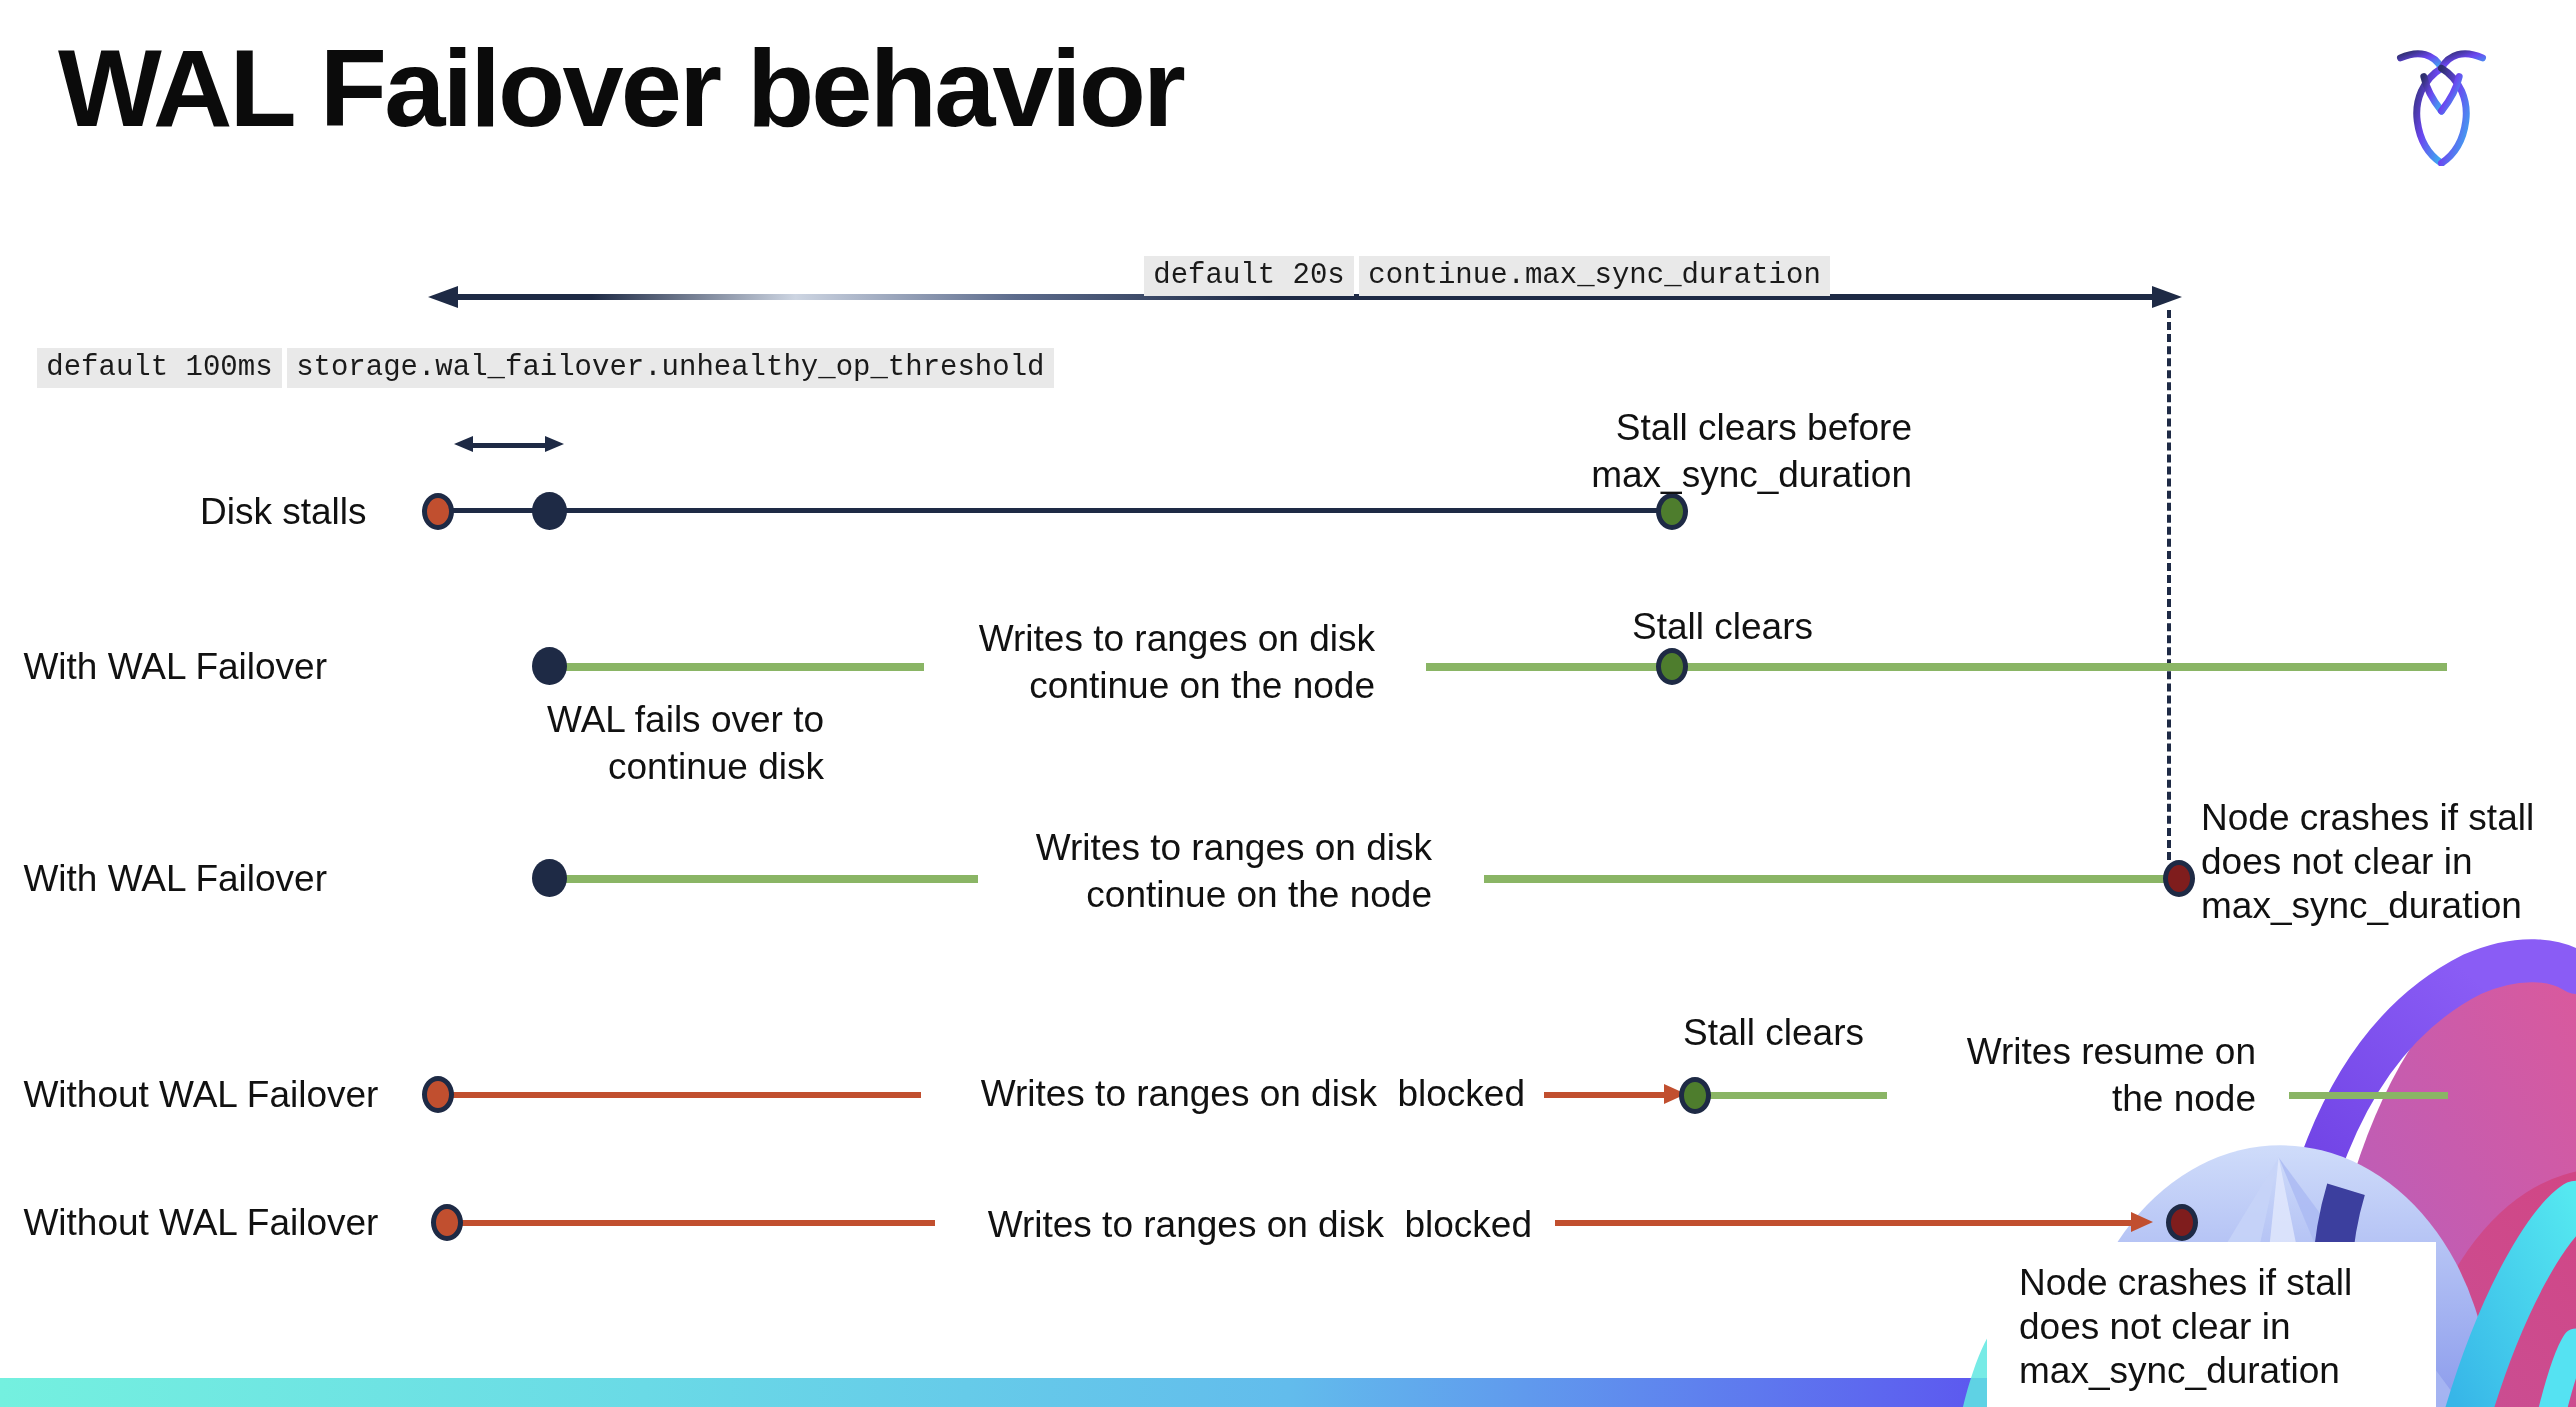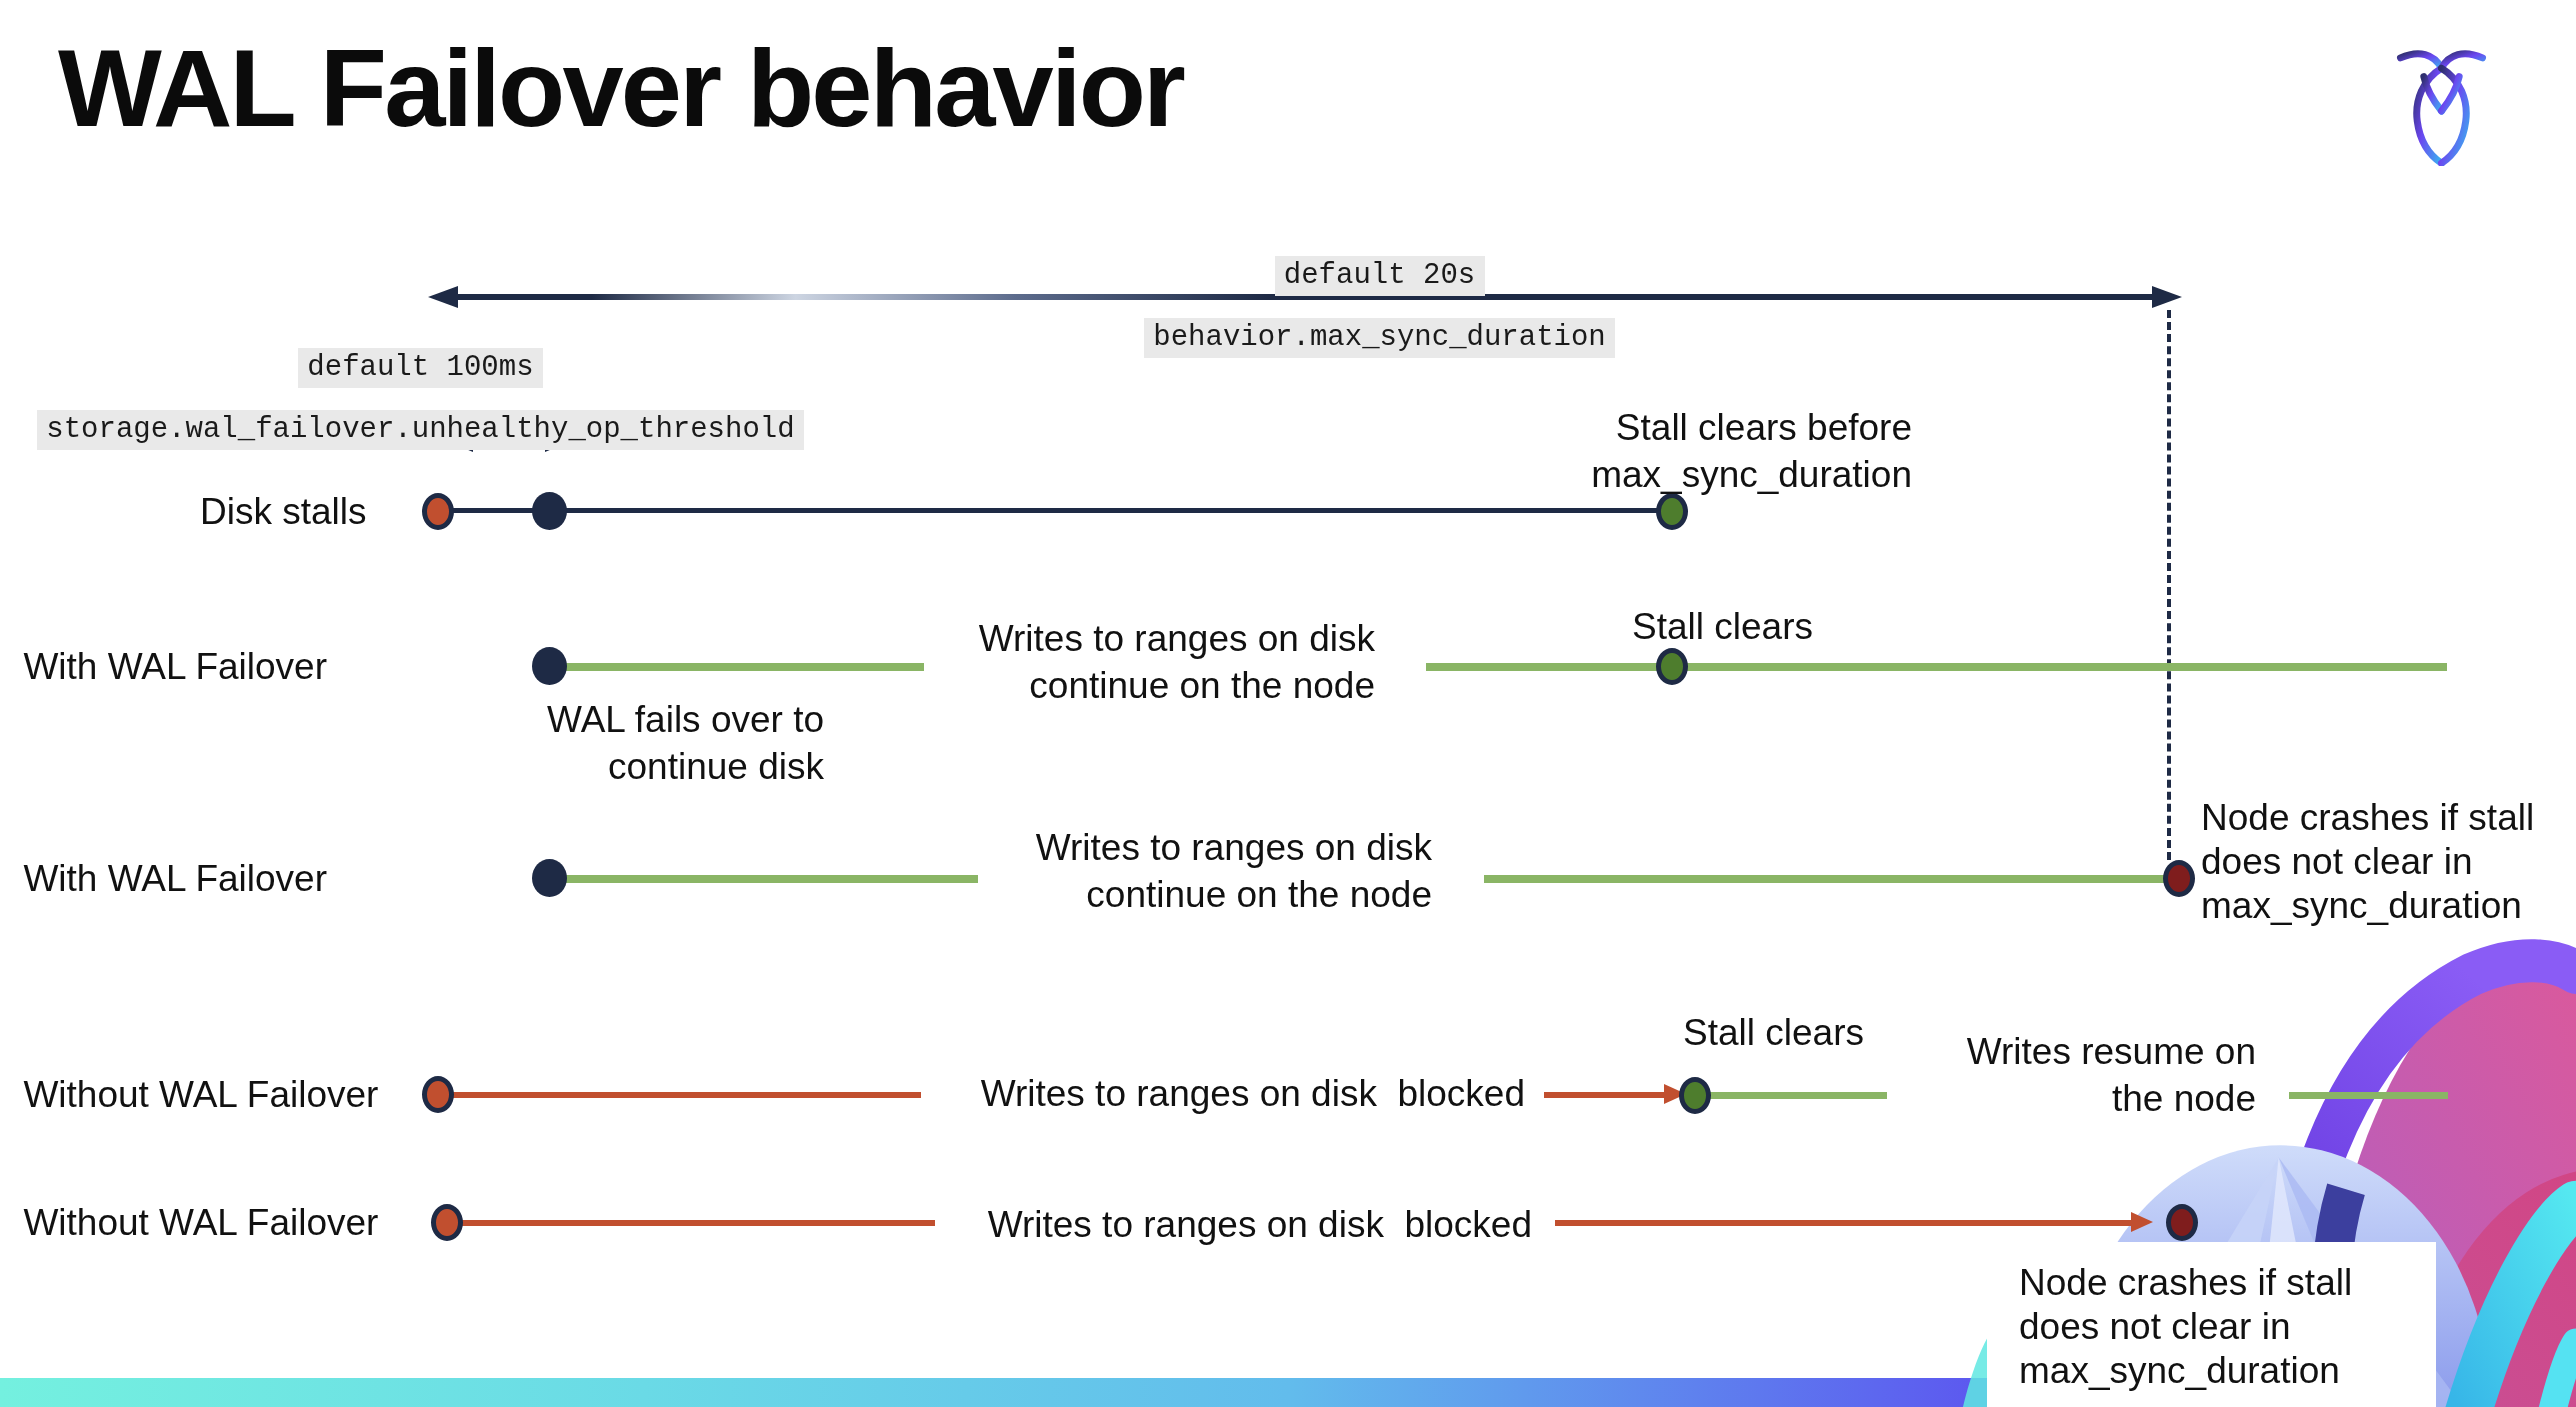--- a/index.html
+++ b/index.html
@@ -14,21 +14,21 @@
   *{margin:0;padding:0;box-sizing:border-box}
   html,body{background:#ffffff}
   .canvas{
     position:relative;width:2576px;height:1408px;background:#ffffff;overflow:hidden;
     font-family:"Liberation Sans", sans-serif;color:var(--ink);
   }
   .title{
     position:absolute;left:58px;top:24px;
     font-size:110px;font-weight:bold;letter-spacing:-2.8px;color:#0b0b0b;
   }
-  .code-block{position:absolute;display:flex;flex-direction:column;align-items:center;gap:22px;z-index:7}
+  .code-block{position:absolute;display:flex;flex-direction:row;align-items:center;gap:5px;z-index:7}
   .code-block span{
     display:inline-block;background:var(--codebg);
     font-family:"Liberation Mono","DejaVu Sans Mono",monospace;
     font-size:29px;line-height:36px;padding:1.9px 9.3px;color:#1a1a1a;
   }
   .seg{position:absolute;z-index:4}
   .seg.navy{background:var(--navy);height:4.7px}
   .seg.green{background:var(--green);height:7.5px}
   .seg.red{background:var(--red);height:5.6px}
   .arrowline{position:absolute;height:5.6px;z-index:4;
@@ -80,21 +80,21 @@
       <path d="M50,73 C42,63 34,50 31,36"></path>
       <path d="M50,73 C58,63 66,50 69,36"></path>
     </g>
   </svg>
 
   <div class="arrowline" style="left:456px;top:294px;width:1697px"></div>
   <div class="ah ah-left" style="left:428px;top:286px"></div>
   <div class="ah ah-right" style="left:2152px;top:286px"></div>
   <div class="code-block" style="left:1144px;top:256px">
     <span>default 20s</span>
-    <span>behavior.max_sync_duration</span>
+    <span>continue.max_sync_duration</span>
   </div>
 
   <div class="code-block" style="left:37px;top:348px">
     <span>default 100ms</span>
     <span>storage.wal_failover.unhealthy_op_threshold</span>
   </div>
   <div class="seg navy" style="left:471px;top:443px;width:75px;height:4.7px"></div>
   <div class="ah ah-left sm" style="left:454px;top:436px"></div>
   <div class="ah ah-right sm" style="left:545px;top:436px"></div>
 

